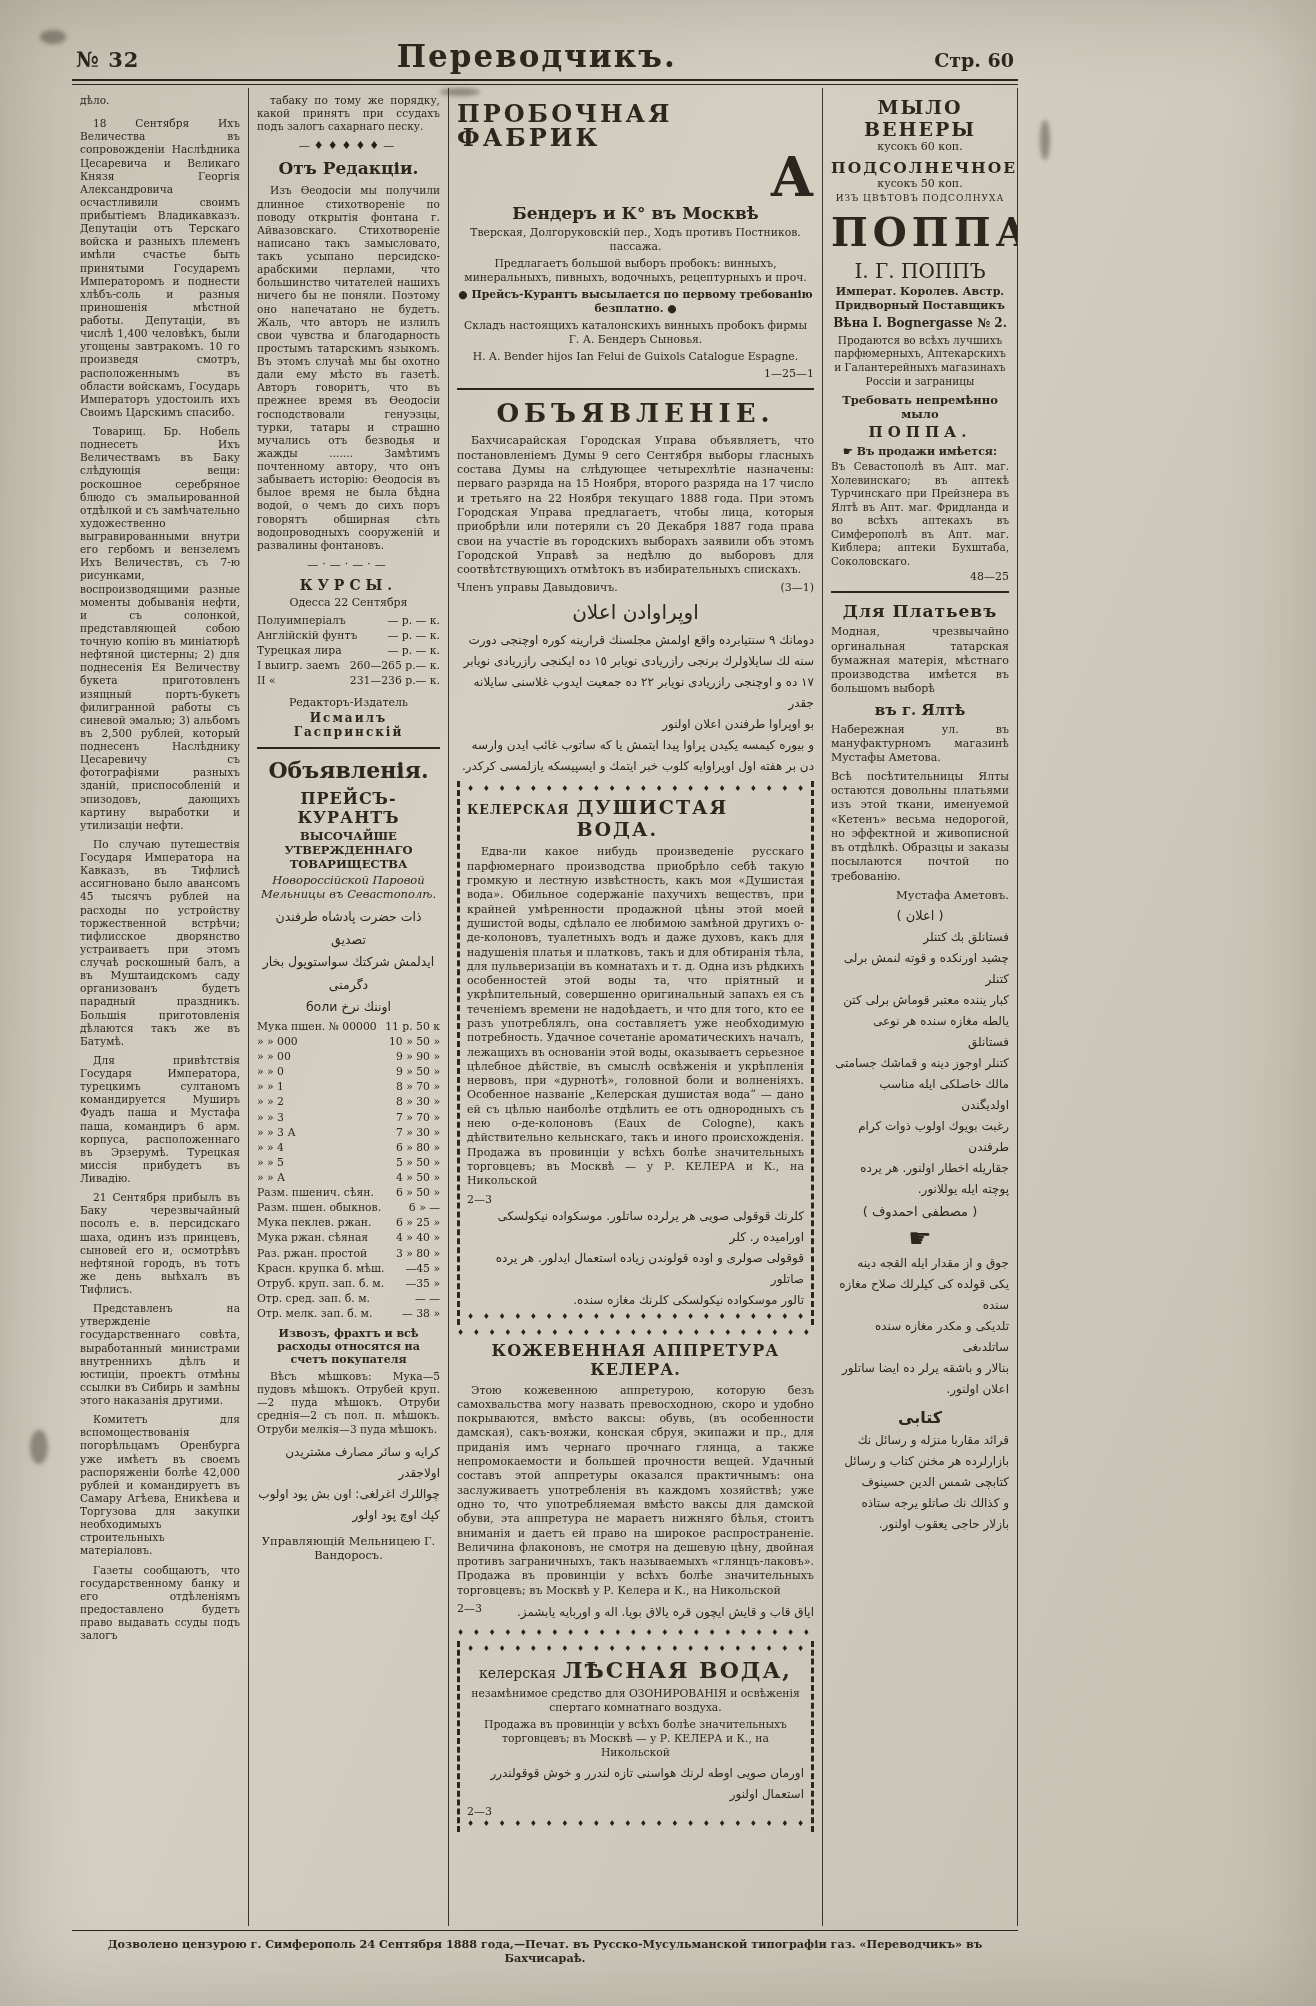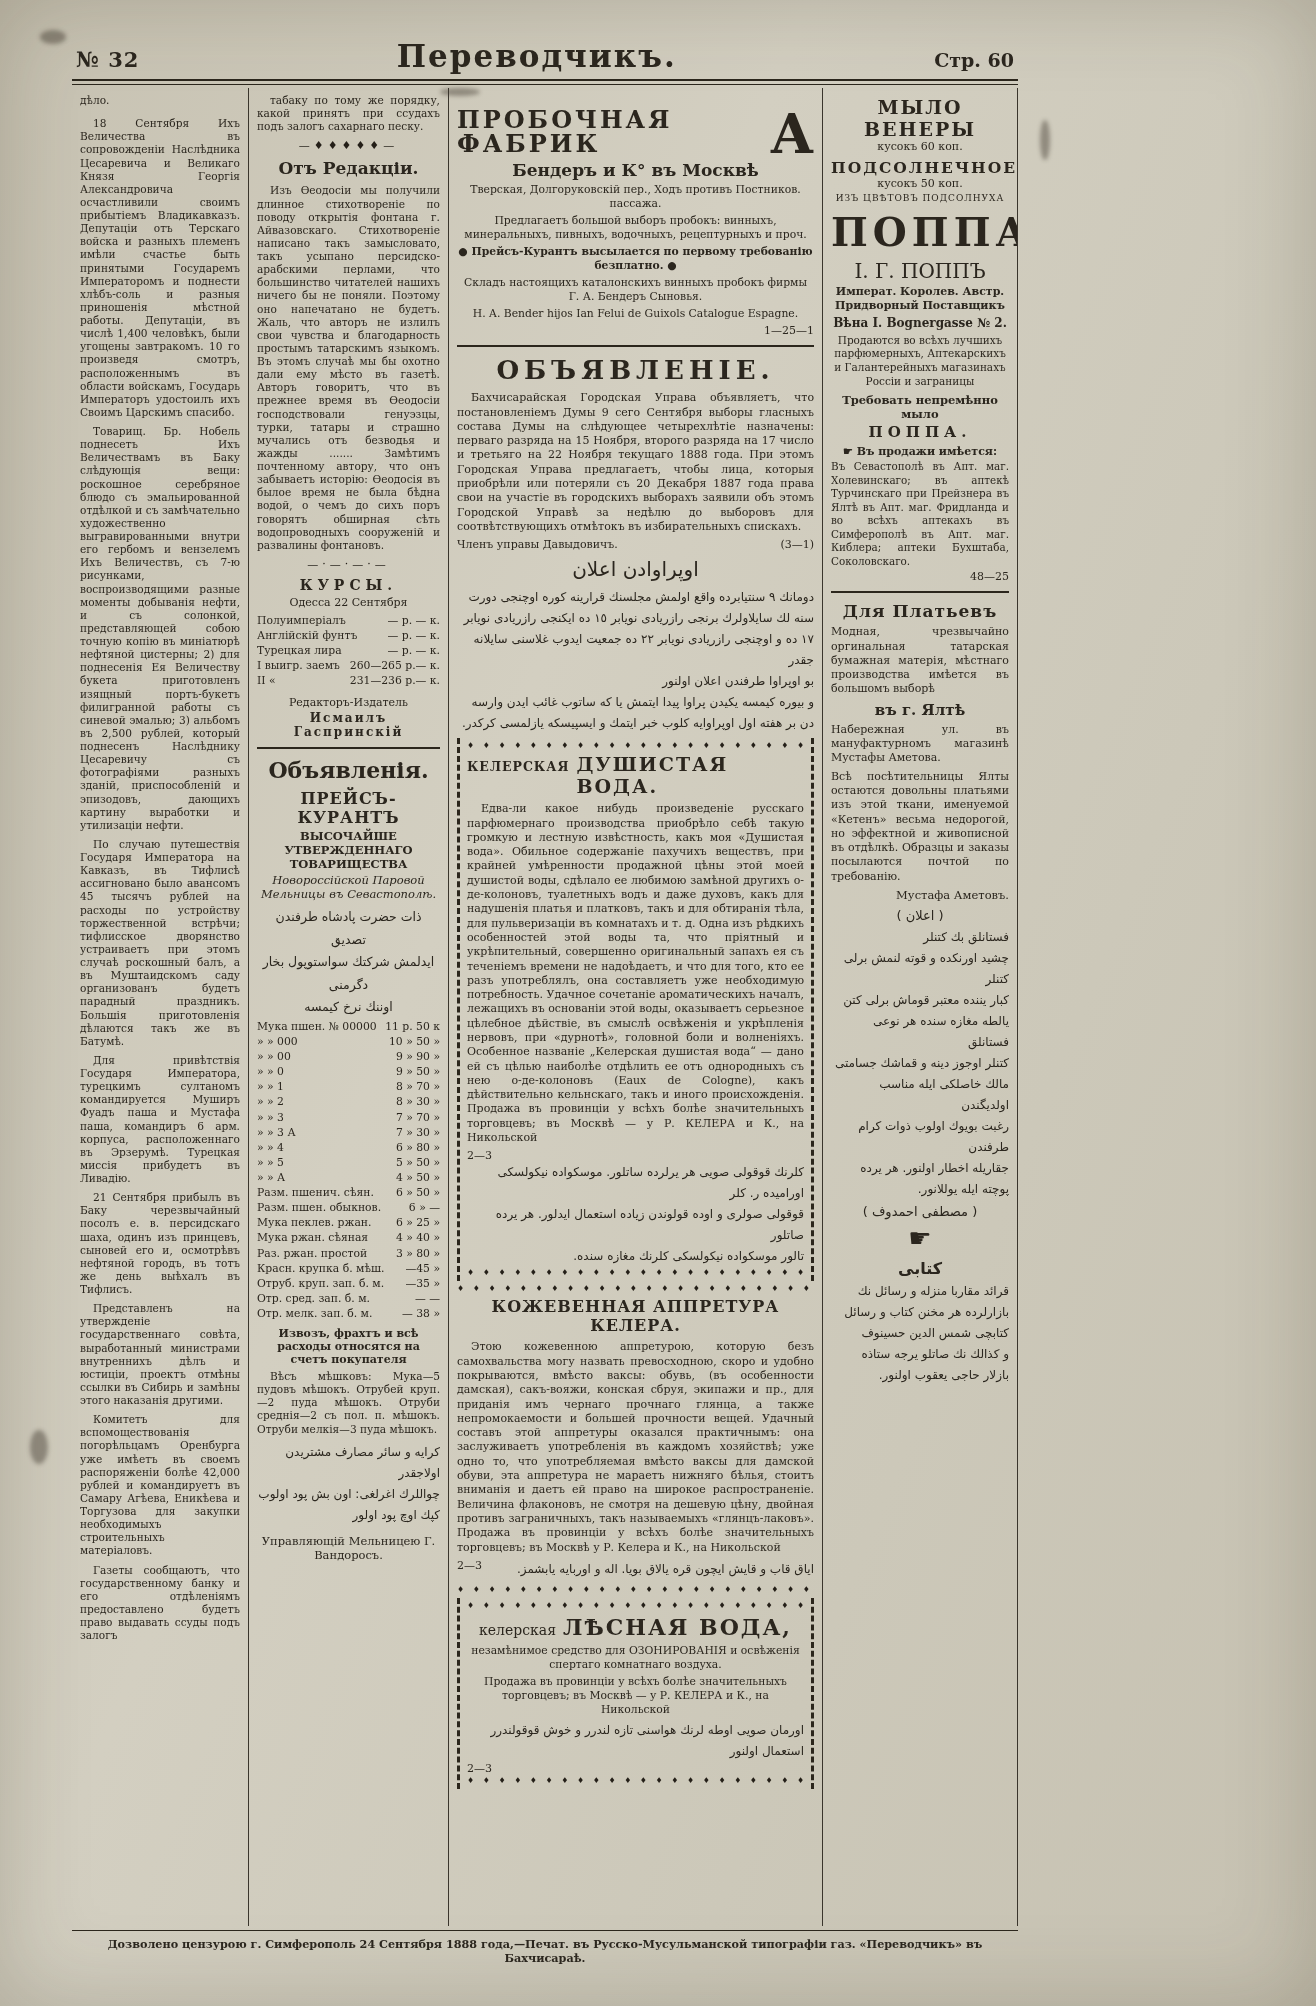--- a/index.html
+++ b/index.html
@@ -31,21 +31,21 @@
   .krow,.prow{display:flex;justify-content:space-between;font-size:10.8px;line-height:1.4;}
   .editor{font-size:11px;text-align:center;margin-top:8px;}
   .editor-name{font-size:12px;letter-spacing:2px;text-align:center;font-weight:bold;margin:2px 0 6px;}
   .h-obyav{font-weight:bold;font-size:22px;text-align:center;margin:6px 0;}
   .h-preis{font-weight:bold;font-size:16px;letter-spacing:1px;text-align:center;margin:4px 0 2px;}
   .h-preis2{font-weight:bold;font-size:11.5px;text-align:center;margin:0 0 2px;}
   .h-preis3{font-size:11.5px;text-align:center;font-style:italic;margin:0 0 5px;}
   .note-b{font-size:11px;font-weight:bold;text-align:center;margin:6px 0 4px;}
   .manager{font-size:11.5px;text-align:center;margin-top:8px;}
   
-  .cork-title{display:flex;justify-content:flex-start;align-items:flex-end;gap:6px;margin-top:14px;}
+  .cork-title{display:flex;justify-content:flex-start;align-items:flex-end;gap:6px;margin-top:8px;flex-direction:column;}
   .cork-prefix{font-weight:bold;font-size:24px;letter-spacing:3px;line-height:1;}
   .cork-A{font-weight:bold;font-size:54px;line-height:.8;}
   .cork-sub{font-weight:bold;font-size:17px;text-align:center;margin:4px 0 3px;}
   .adsmall{font-size:10.8px;line-height:1.3;text-align:center;margin:0 0 3px;}
   .ref{font-size:11px;}
   .h-announce{font-weight:bold;font-size:26px;letter-spacing:5px;text-align:center;margin:8px 0 6px;}
   .body-just{font-size:11px;line-height:1.3;text-align:justify;text-indent:14px;margin:0 0 4px;}
   .sig-row{display:flex;justify-content:space-between;font-size:11px;margin:2px 0 6px;}
   .ar{direction:rtl;font-family:"DejaVu Sans",sans-serif;}
   .ar-line{font-size:12px;line-height:1.75;text-align:right;}
@@ -156,21 +156,21 @@
         <div class="hr2"></div>
         <h2 class="h-obyav">Объявленія.</h2>
 
         <h3 class="h-preis">ПРЕЙСЪ-КУРАНТЪ</h3>
         <div class="h-preis2">ВЫСОЧАЙШЕ УТВЕРЖДЕННАГО ТОВАРИЩЕСТВА</div>
         <div class="h-preis3">Новороссійской Паровой Мельницы въ Севастополѣ.</div>
 
         <div class="ar">
           <div class="ar-center">ذات حضرت پادشاه طرفندن تصديق</div>
           <div class="ar-center">ايدلمش شركتك سواستوپول بخار دگرمنى</div>
-          <div class="ar-center">اوننك نرخ كيمسه</div>
+          <div class="ar-center">اوننك نرخ боли</div>
         </div>
 
         <div class="prow">
             <span>Мука пшен. № 00000</span>
             <span>11 р. 50 к</span>
           </div>
         <div class="prow">
             <span>» » 000</span>
             <span>10 » 50 »</span>
           </div>
@@ -382,20 +382,27 @@
             <div class="ar-line">مالك خاصلكى ايله مناسب اولديگندن</div>
             <div class="ar-line">رغبت بويوك اولوب ذوات كرام طرفندن</div>
             <div class="ar-line">جقاريله اخطار اولنور. هر يرده</div>
             <div class="ar-line">پوچته ايله يوللانور.</div>
           </div>
           <div class="aelan">( مصطفى احمدوف )</div>
         </div>
 
         <div>
           <div class="hand-big">☛</div>
+          <div class="ar">
+            <div class="ar-line">جوق و از مقدار ايله القجه دينه</div>
+            <div class="ar-line">يكى قولده كى كيلرلك صلاح مغازه سنده</div>
+            <div class="ar-line">تلديكى و مكدر مغازه سنده ساتلدىغى</div>
+            <div class="ar-line">بنالار و باشقه يرلر ده ايضا ساتلور</div>
+            <div class="ar-line">اعلان اولنور.</div>
+          </div>
         </div>
 
         <div>
           <div class="h-books">كتابى</div>
           <div class="ar">
             <div class="ar-line">قرائد مقاربا منزله و رسائل نك</div>
             <div class="ar-line">بازارلرده هر مخنن كتاب و رسائل</div>
             <div class="ar-line">كتابچى شمس الدين حسينوف</div>
             <div class="ar-line">و كذالك نك صاتلو يرجه ستاذه</div>
             <div class="ar-line">بازلار حاجى يعقوب اولنور.</div>

